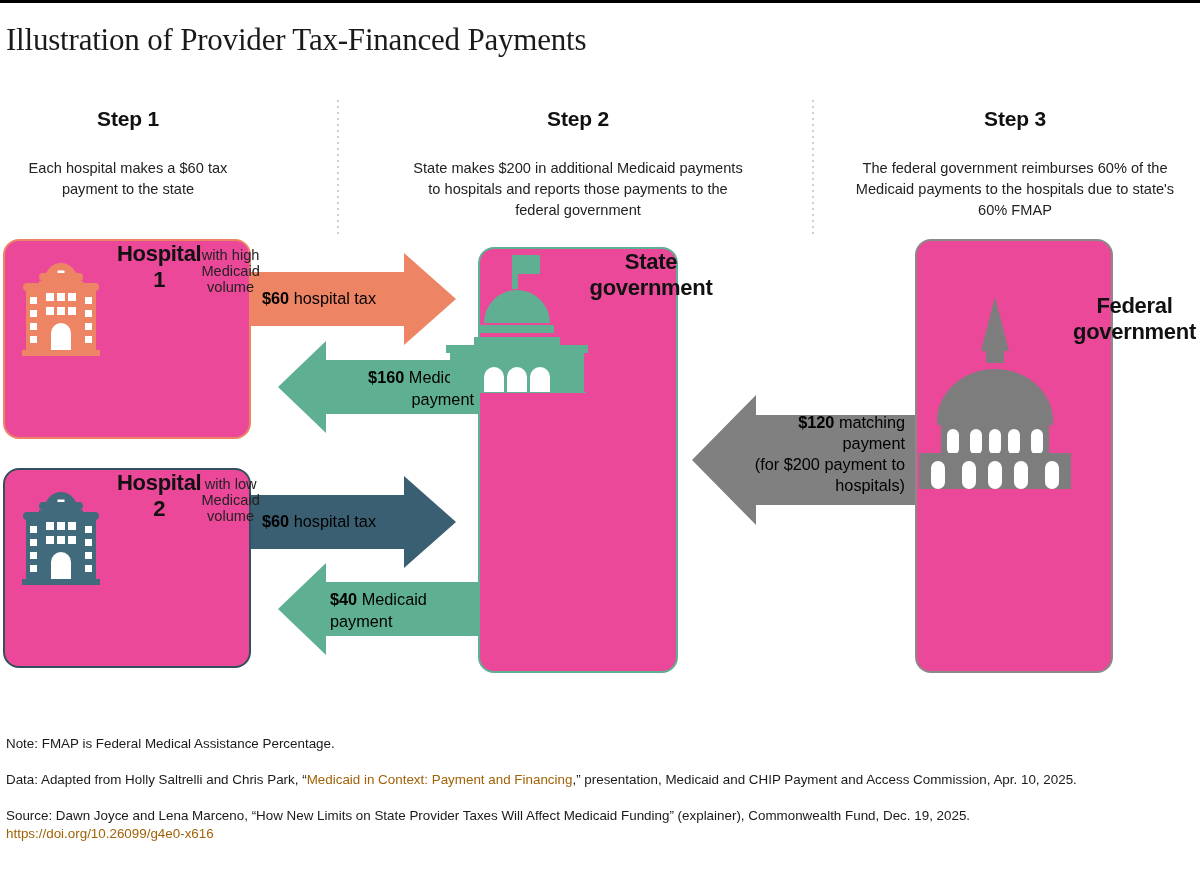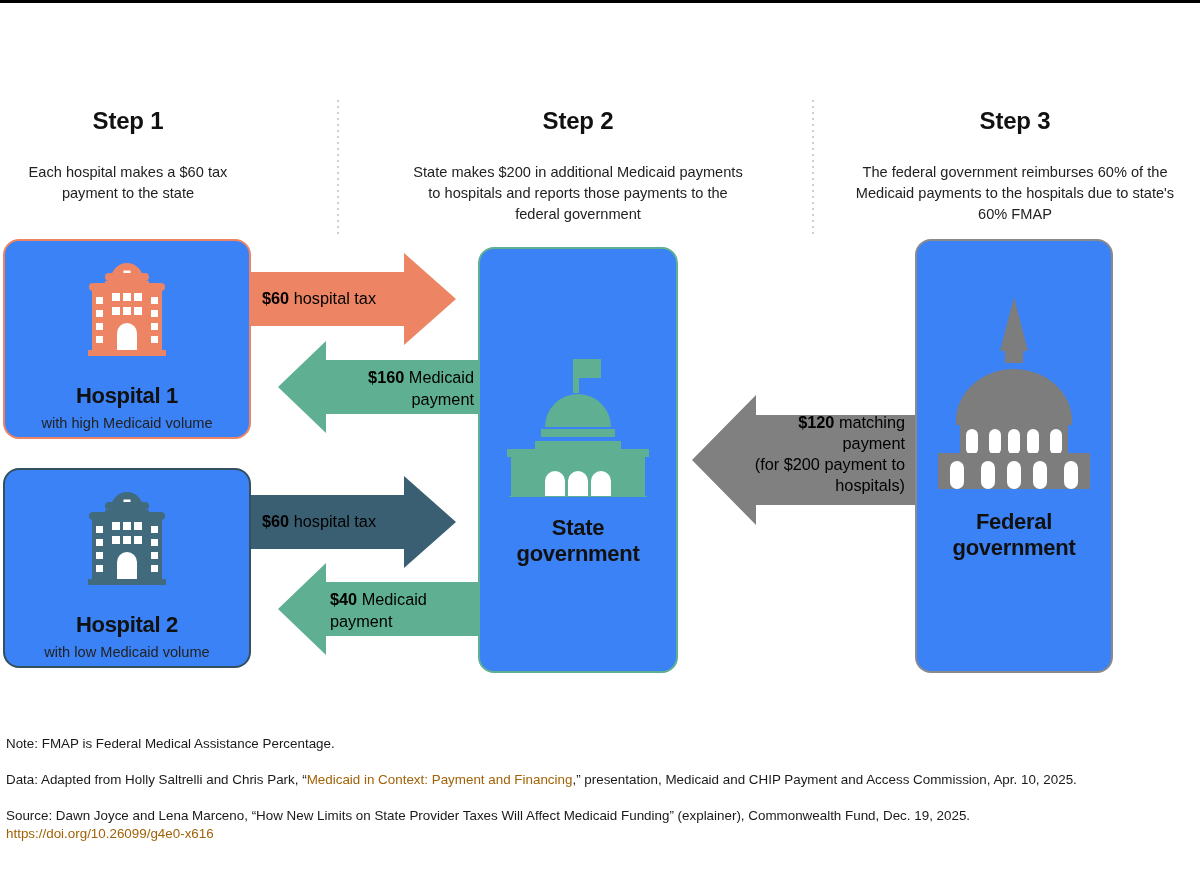--- a/index.html
+++ b/index.html
@@ -41,21 +41,21 @@
     color: #1a1a1a;
     white-space: nowrap;
   }
 
   
   .step {
     position: absolute;
     text-align: center;
   }
   .step-title {
-    font-size: 24px;
+    font-size: 21px;
     font-weight: bold;
     color: #111111;
     letter-spacing: -0.2px;
     margin-bottom: 13px;
   }
   .step-desc {
     font-size: 14.6px;
     line-height: 21px;
     color: #222222;
     margin-top: 27px;
@@ -73,26 +73,26 @@
     height: 134px;
     background-image: linear-gradient(to bottom, #cfcfcf 0 2px, transparent 2px 6px);
     background-size: 2px 6px;
   }
   #divider1 { left: 337px; }
   #divider2 { left: 812px; }
 
   
   .card {
     position: absolute;
-    background: #3b82f6;
+    background: #ec4899;
     border-radius: 16px;
     border: 2px solid #cccccc;
     display: flex;
-    flex-direction: column;
-    align-items: center;
+    flex-direction: row;
+    align-items: flex-start;
   }
 
   #hospital1-card {
     left: 3px; top: 239px;
     width: 248px; height: 200px;
     border-color: #ED8564;
   }
   #hospital2-card {
     left: 3px; top: 468px;
     width: 248px; height: 200px;
@@ -160,20 +160,21 @@
     color: #a16207;
   }
 </style>
 </head>
 <body>
 
 <div id="canvas">
 
   <div class="top-rule"></div>
 
+  <div class="title">Illustration of Provider Tax-Financed Payments</div>
 
   <div class="step" id="step1">
     <div class="step-title">Step 1</div>
     <div class="step-desc">Each hospital makes a $60 tax payment to the state</div>
   </div>
 
   <div class="step" id="step2">
     <div class="step-title">Step 2</div>
     <div class="step-desc">State makes $200 in additional Medicaid payments to hospitals and reports those payments to the federal government</div>
   </div>

